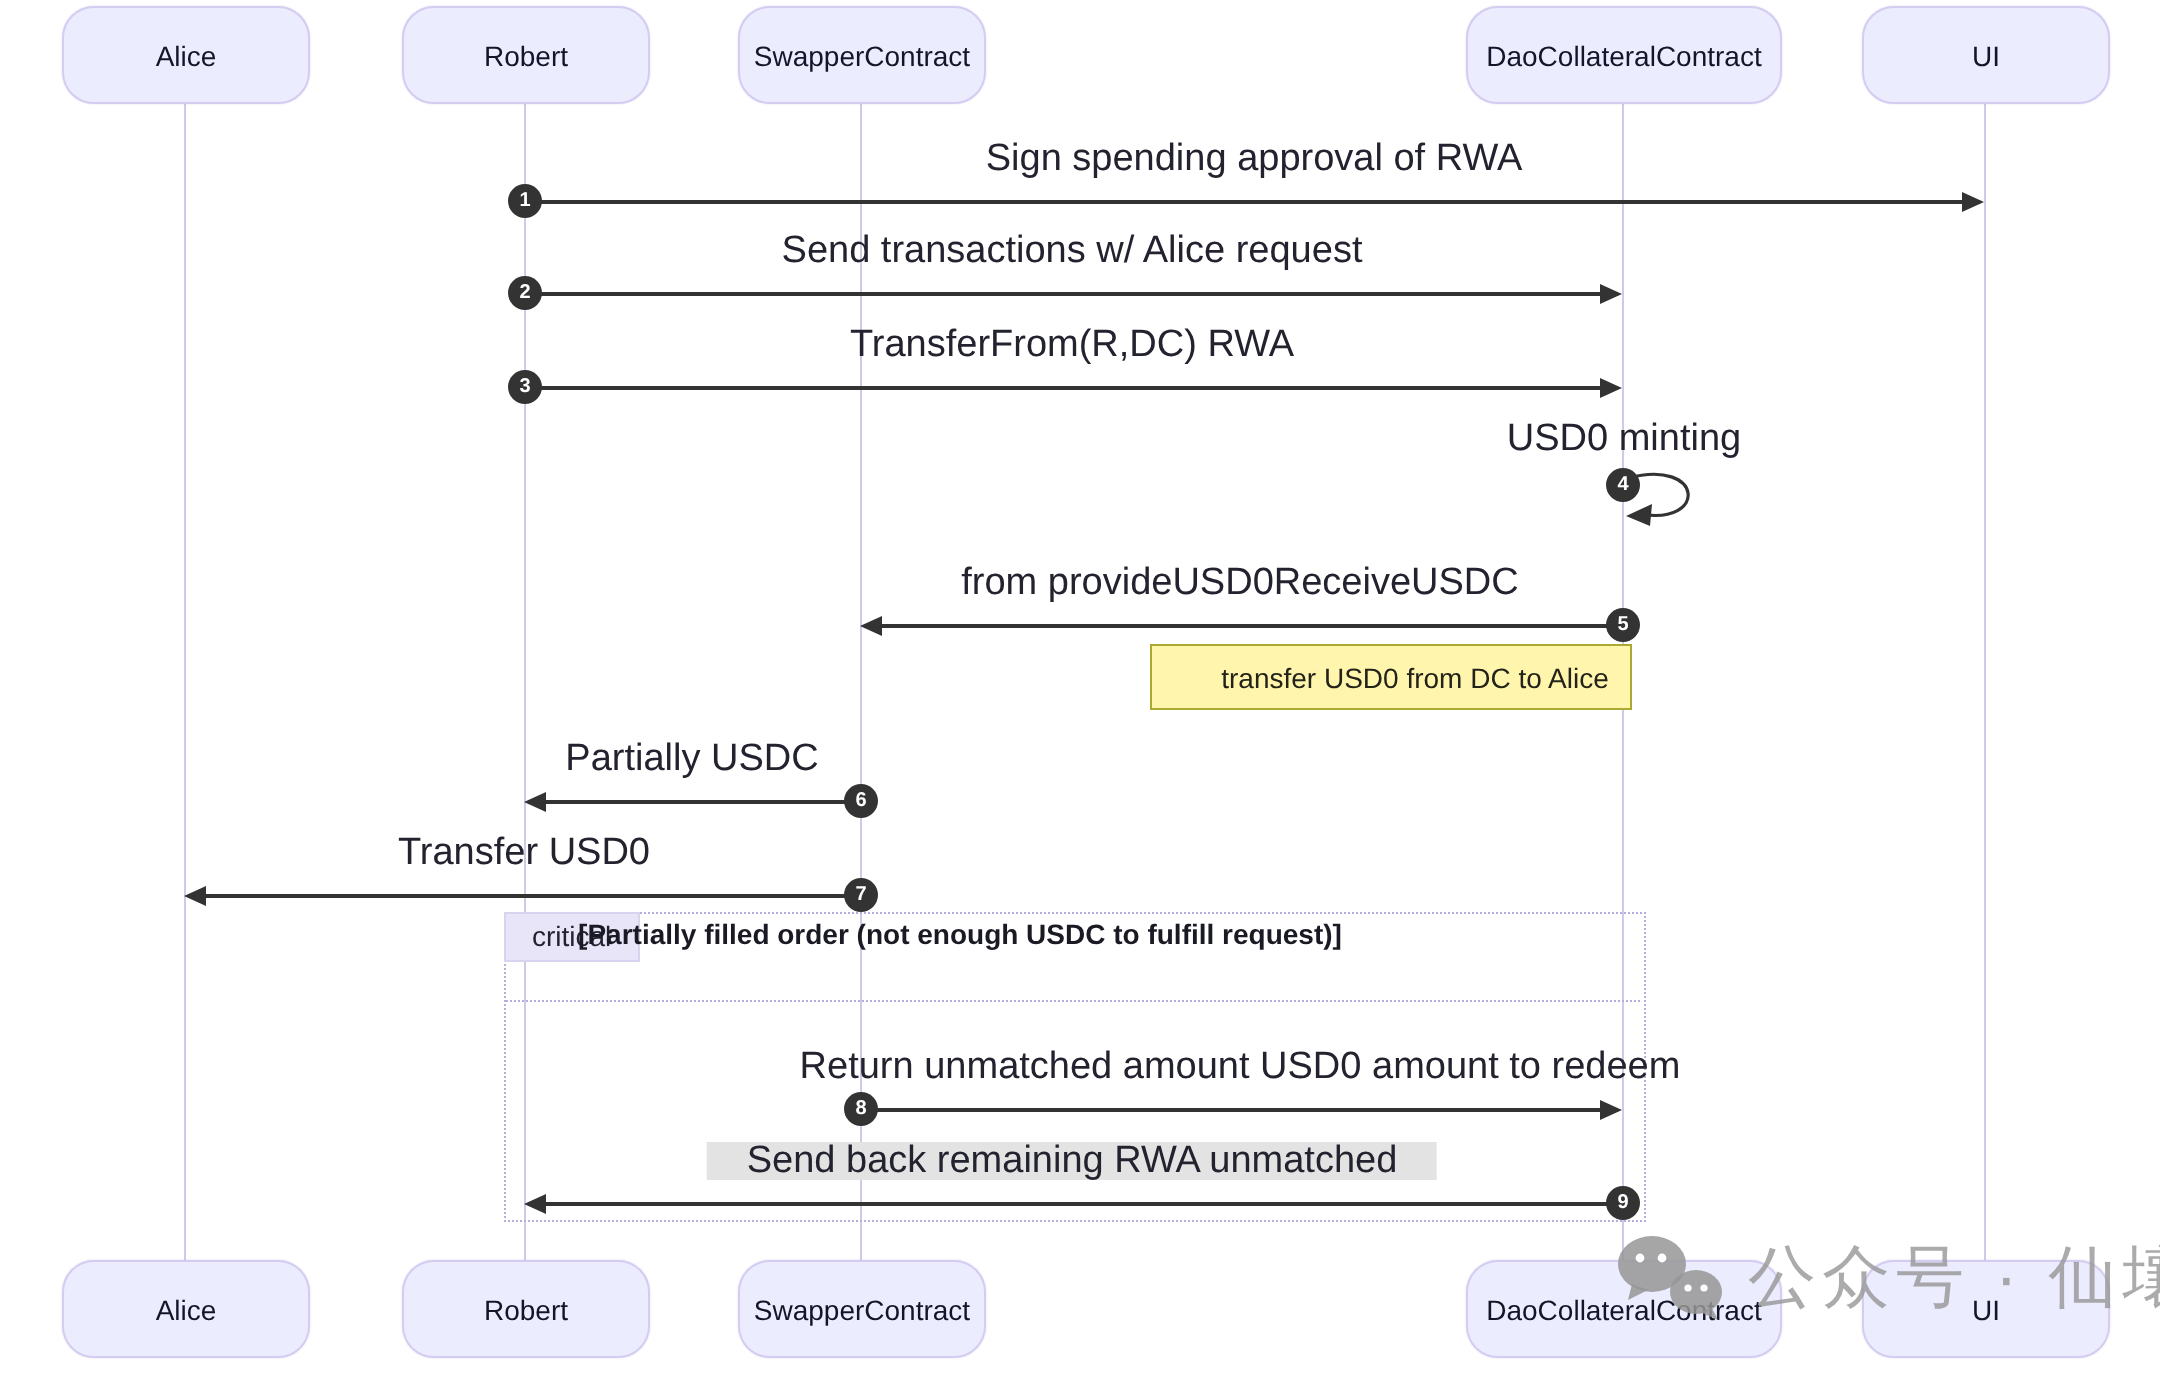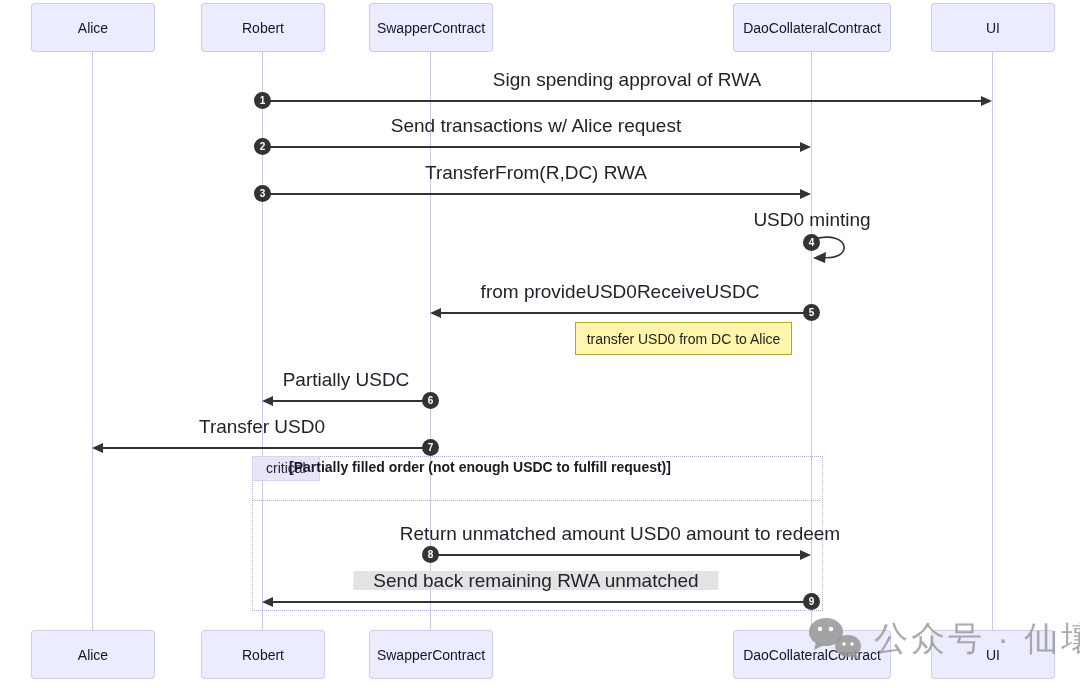--- a/index.html
+++ b/index.html
@@ -2,41 +2,41 @@
 <html><head>
 <meta charset="utf-8">
 <style>
   html,body{margin:0;padding:0;background:#ffffff;}
   #stage{
     position:relative;width:1080px;height:688px;background:#ffffff;overflow:hidden;
     font-family:"Liberation Sans", sans-serif;color:#1d1d28;
   }
   .lifeline{position:absolute;width:1px;top:52px;height:578px;background:#cfc9ea;}
   .actor-box{
-    position:absolute;height:47px;background:#ECECFF;border:1px solid #d5ccf2;border-radius:4px;
+    position:absolute;height:47px;background:#ECECFF;border:1px solid #d5ccf2;border-radius:16px;
     display:flex;align-items:center;justify-content:center;font-size:14px;color:#15152a;
     box-shadow:0 0 1px rgba(120,110,200,.25);
   }
   .msg-label{
     position:absolute;transform:translateX(-50%);white-space:nowrap;
     font-size:19px;color:#23232f;line-height:17px;
   }
   .msg-label.bg-gray{background:#e3e3e3;padding:1px 20px;}
   .line{position:absolute;height:1.6px;background:#333333;}
   .head{position:absolute;width:0;height:0;border-top:5px solid transparent;border-bottom:5px solid transparent;}
   .head.right{border-left:11px solid #333333;}
   .head.left{border-right:11px solid #333333;}
   .badge{
     position:absolute;width:17px;height:17px;border-radius:50%;background:#333333;color:#ffffff;
     font-size:10px;font-weight:bold;text-align:center;line-height:17px;
   }
   .note{
     position:absolute;left:575px;top:322px;width:215px;height:31px;background:#FFF5AD;
     border:1px solid #aaaa33;display:flex;align-items:center;justify-content:center;
-    font-size:14px;color:#23231a;
+    font-size:14px;color:#23231a;padding-left:24px;
   }
   .critical-rect{
     position:absolute;left:252px;top:456px;width:569px;height:153px;
     border:1px dotted #b4aede;background:transparent;
   }
   .critical-label{
     position:absolute;left:252px;top:456px;background:#e9e5f9;border:1px solid #d9d3f0;
     font-size:14px;color:#23232f;padding:3px 13px;line-height:17px;
   }
   .critical-title{

